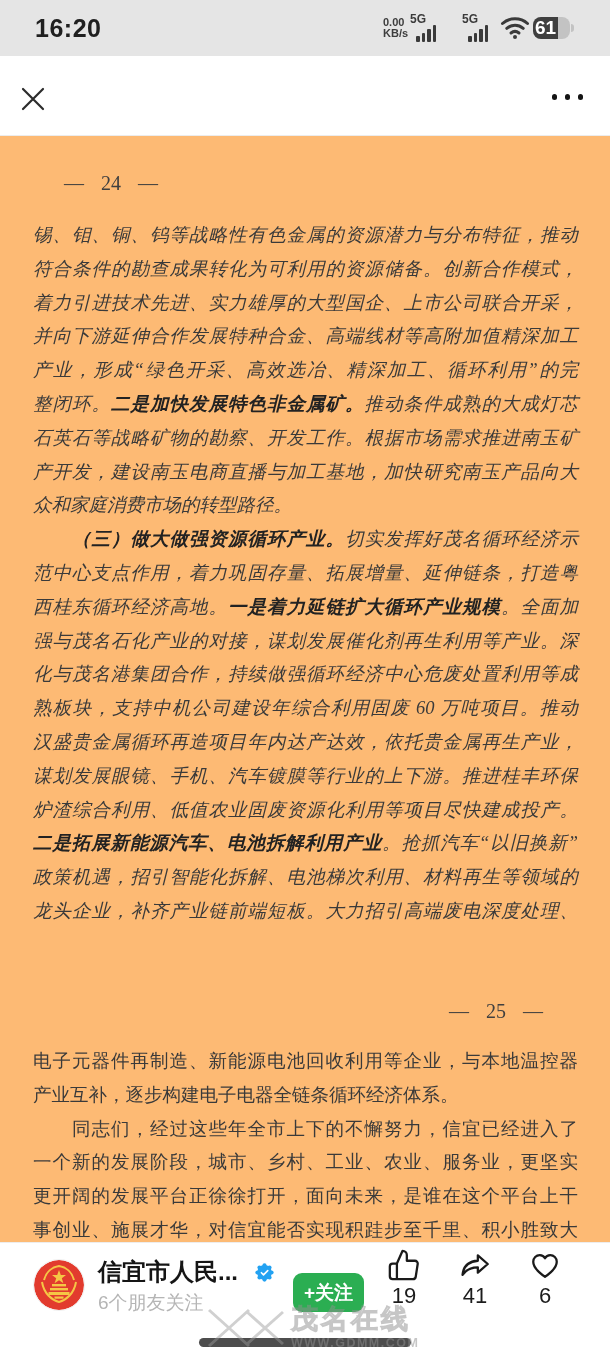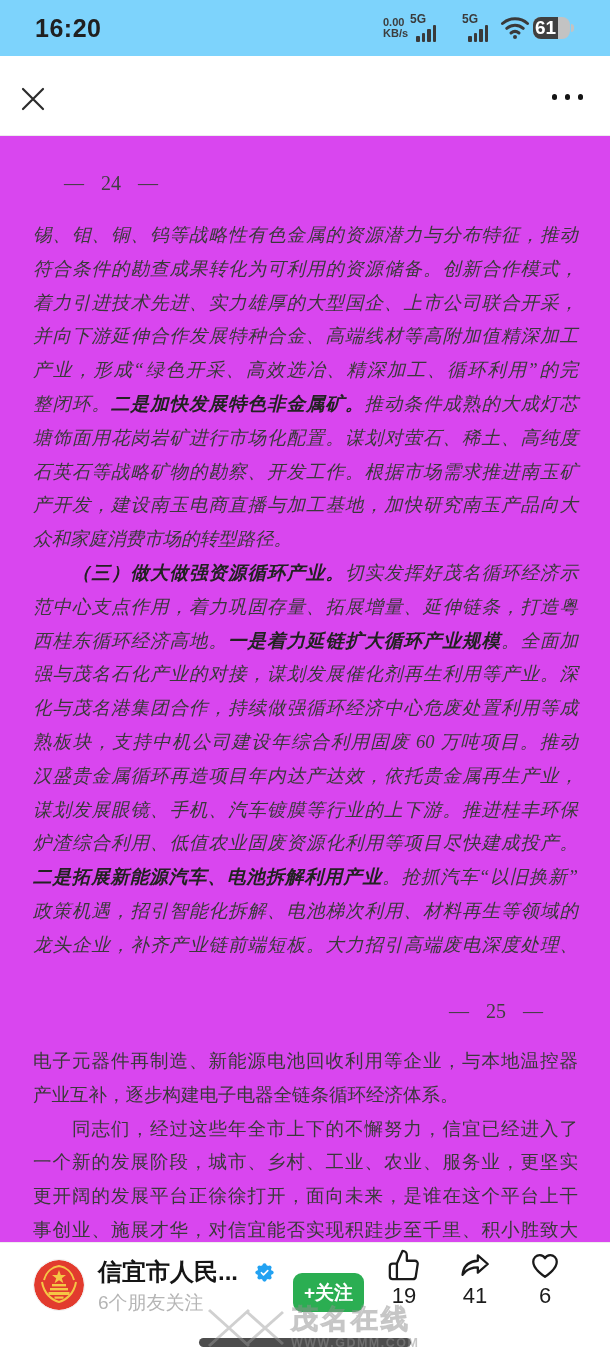--- a/index.html
+++ b/index.html
@@ -1,21 +1,21 @@
 <!DOCTYPE html>
 <html><head>
 <meta charset="utf-8">
 <style>
   html,body{margin:0;padding:0;}
   body{width:610px;height:1356px;background:#fff;font-family:"Liberation Sans","DejaVu Sans",sans-serif;position:relative;overflow:hidden;
        --green:#2BAE52;--vblue:#23A2F2;--ered:#E23B2E;--egold:#F5C645;--wmgray:#8f8f8f;}
   .screen{position:absolute;inset:0;}
 
   
-  .status-bar{position:absolute;left:0;top:0;width:610px;height:56px;background:#7dd3fc;}
+  .status-bar{position:absolute;left:0;top:0;width:610px;height:56px;background:#e5e5e5;}
   .time{position:absolute;left:35px;top:14px;font-size:25px;font-weight:700;color:#202020;letter-spacing:.5px;}
   .speed{position:absolute;left:383px;top:17px;display:flex;flex-direction:column;line-height:11px;font-size:11px;font-weight:700;color:#3d3d3d;}
   .sig{position:absolute;top:13px;width:32px;height:29px;}
   .sig.s1{left:410px;} .sig.s2{left:462px;}
   .sig .g{position:absolute;left:0;top:-1px;font-size:12px;font-weight:700;color:#3a3a3a;}
   .sig .bars{position:absolute;left:6px;bottom:0;display:flex;align-items:flex-end;gap:2px;}
   .sig .bars i{display:block;width:3.6px;background:#3a3a3a;border-radius:1px;}
   .sig .bars i:nth-child(1){height:6px}.sig .bars i:nth-child(2){height:9.5px}
   .sig .bars i:nth-child(3){height:13px}.sig .bars i:nth-child(4){height:17px}
   .wifi{position:absolute;left:500px;top:15px;}
@@ -23,21 +23,21 @@
   .batt-fill{height:100%;width:25px;background:#3f3f3f;color:#fff;font-size:19px;font-weight:700;display:flex;align-items:center;justify-content:center;}
   .batt-nub{position:absolute;left:571px;top:24px;width:3px;height:8px;border-radius:0 3px 3px 0;background:#c3c3c3;}
 
   
   .nav-bar{position:absolute;left:0;top:56px;width:610px;height:79px;background:#fff;border-bottom:1px solid #ececec;}
   .close-btn{position:absolute;left:19px;top:29px;width:28px;height:28px;cursor:pointer;}
   .more-btn{position:absolute;right:27px;top:38px;display:flex;gap:7.5px;cursor:pointer;}
   .more-btn i{width:5.5px;height:5.5px;border-radius:50%;background:#141414;}
 
   
-  .doc{position:absolute;left:0;top:136px;width:610px;height:1106px;background:#d946ef;overflow:hidden;}
+  .doc{position:absolute;left:0;top:136px;width:610px;height:1106px;background:#fdba74;overflow:hidden;}
   .marker{position:absolute;font-family:"Liberation Serif","DejaVu Serif",serif;font-size:20px;color:#3f3f3f;word-spacing:12px;}
   .m24{left:64px;top:36px;}
   .m25{right:67px;top:864px;}
   .lines{position:absolute;left:33px;width:545px;}
   #p24{top:83px;font-style:italic;} #p25{top:909px;}
   .doc-line{height:33.8px;line-height:33.8px;font-size:18.5px;color:#3a3a3a;
             font-family:"Liberation Serif","DejaVu Serif",serif;text-align:justify;white-space:nowrap;}
   .doc-line.fill{text-align-last:justify;white-space:normal;}
   .doc-line .bold{font-weight:700;color:#222;}
 
@@ -114,21 +114,20 @@
 
   <div class="doc">
     <div class="marker m24">— 24 —</div>
     <div class="lines" id="p24">
         <div class="doc-line fill"><span>锡、钼、铜、钨等战略性有色金属的资源潜力与分布特征，推动</span></div>
         <div class="doc-line fill"><span>符合条件的勘查成果转化为可利用的资源储备。创新合作模式，</span></div>
         <div class="doc-line fill"><span>着力引进技术先进、实力雄厚的大型国企、上市公司联合开采，</span></div>
         <div class="doc-line fill"><span>并向下游延伸合作发展特种合金、高端线材等高附加值精深加工</span></div>
         <div class="doc-line fill"><span>产业，形成“绿色开采、高效选冶、精深加工、循环利用”的完</span></div>
         <div class="doc-line fill"><span>整闭环。</span><span class="bold">二是加快发展特色非金属矿。</span><span>推动条件成熟的大成灯芯</span></div>
-        <div class="doc-line fill"><span>塘饰面用花岗岩矿进行市场化配置。谋划对萤石、稀土、高纯度</span></div>
         <div class="doc-line fill"><span>石英石等战略矿物的勘察、开发工作。根据市场需求推进南玉矿</span></div>
         <div class="doc-line fill"><span>产开发，建设南玉电商直播与加工基地，加快研究南玉产品向大</span></div>
         <div class="doc-line"><span>众和家庭消费市场的转型路径。</span></div>
         <div class="doc-line fill"><span>　　</span><span class="bold">（三）做大做强资源循环产业。</span><span>切实发挥好茂名循环经济示</span></div>
         <div class="doc-line fill"><span>范中心支点作用，着力巩固存量、拓展增量、延伸链条，打造粤</span></div>
         <div class="doc-line fill"><span>西桂东循环经济高地。</span><span class="bold">一是着力延链扩大循环产业规模</span><span>。全面加</span></div>
         <div class="doc-line fill"><span>强与茂名石化产业的对接，谋划发展催化剂再生利用等产业。深</span></div>
         <div class="doc-line fill"><span>化与茂名港集团合作，持续做强循环经济中心危废处置利用等成</span></div>
         <div class="doc-line fill"><span>熟板块，支持中机公司建设年综合利用固废 60 万吨项目。推动</span></div>
         <div class="doc-line fill"><span>汉盛贵金属循环再造项目年内达产达效，依托贵金属再生产业，</span></div>

